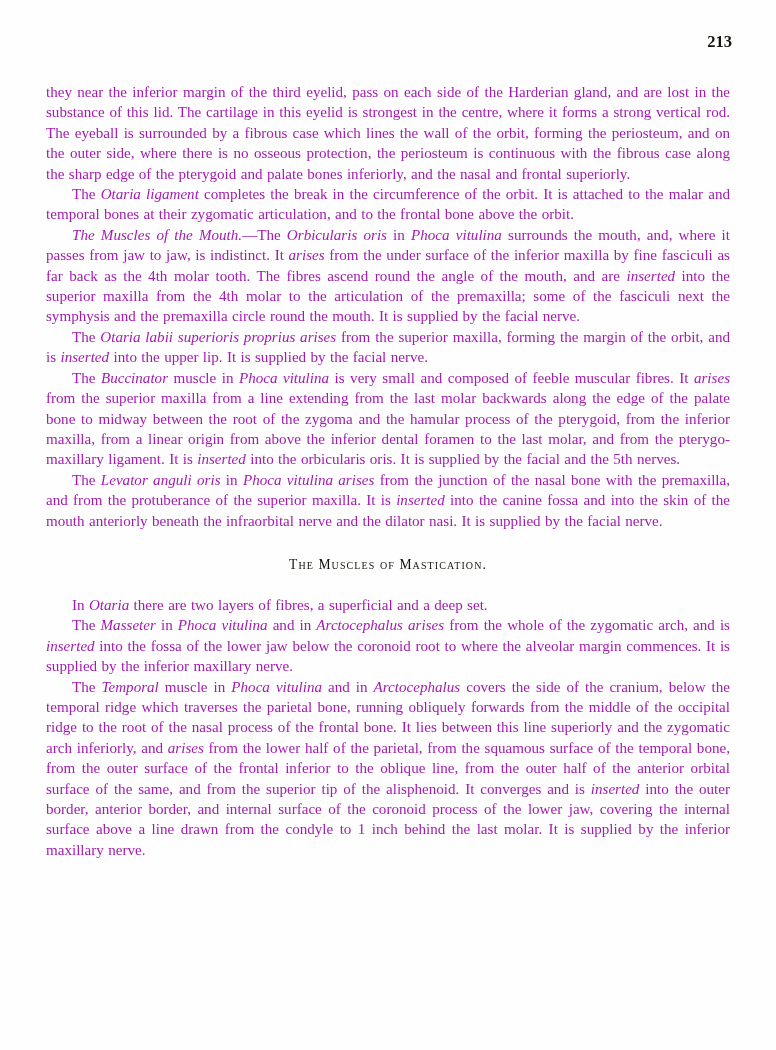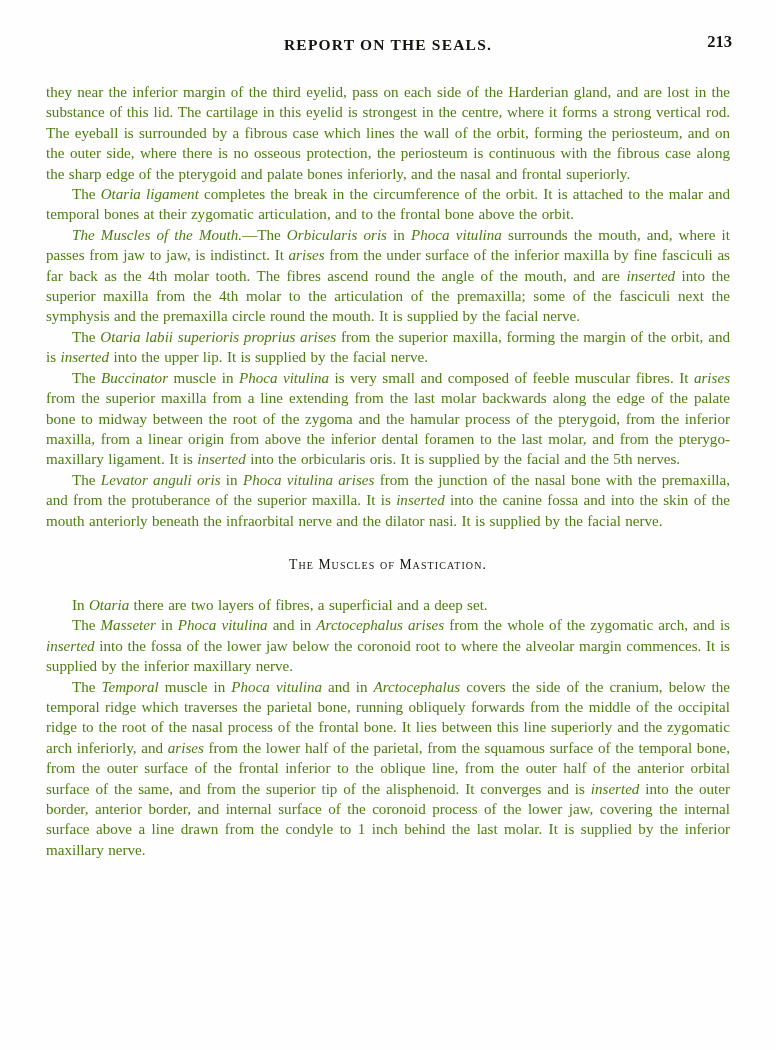--- a/index.html
+++ b/index.html
@@ -53,21 +53,21 @@
     margin: 0 46px;
     padding-top: 26px;
   }
   p.para {
     margin: 0 0 0 0;
     font-size: 15.1px;
     line-height: 20.4px;
     text-align: justify;
     text-justify: inter-word;
     word-spacing: 0.6px;
-    color: #4d7c0f;
+    color: #a21caf;
     text-indent: 0;
   }
   p.indent {
     text-indent: 26px;
   }
   .section-head {
     text-align: center;
     font-size: 13.6px;
     font-variant: small-caps;
     letter-spacing: 1.1px;
@@ -77,21 +77,20 @@
   i, .it {
     font-style: italic;
   }
 </style>
 </head>
 <body>
 
 <div class="page">
 
   <div class="header">
-    <div class="running-head">REPORT ON THE SEALS.</div>
     <div class="page-number">213</div>
   </div>
 
   <div class="body-col">
     <div id="para-group-top">
         <p class="para"><span>they near the inferior margin of the third eyelid, pass on each side of the Harderian gland, and are lost in the substance of this lid. The cartilage in this eyelid is strongest in the centre, where it forms a strong vertical rod. The eyeball is surrounded by a fibrous case which lines the wall of the orbit, forming the periosteum, and on the outer side, where there is no osseous protection, the periosteum is continuous with the fibrous case along the sharp edge of the pterygoid and palate bones inferiorly, and the nasal and frontal superiorly.</span></p>
         <p class="para indent"><span>The </span><i>Otaria ligament</i><span> completes the break in the circumference of the orbit. It is attached to the malar and temporal bones at their zygomatic articulation, and to the frontal bone above the orbit.</span></p>
         <p class="para indent"><i>The Muscles of the Mouth.</i><span>—The </span><i>Orbicularis oris</i><span> in </span><i>Phoca vitulina</i><span> surrounds the mouth, and, where it passes from jaw to jaw, is indistinct. It </span><i>arises</i><span> from the under surface of the inferior maxilla by fine fasciculi as far back as the 4th molar tooth. The fibres ascend round the angle of the mouth, and are </span><i>inserted</i><span> into the superior maxilla from the 4th molar to the articulation of the premaxilla; some of the fasciculi next the symphysis and the premaxilla circle round the mouth. It is supplied by the facial nerve.</span></p>
         <p class="para indent"><span>The </span><i>Otaria labii superioris proprius arises</i><span> from the superior maxilla, forming the margin of the orbit, and is </span><i>inserted</i><span> into the upper lip. It is supplied by the facial nerve.</span></p>
         <p class="para indent"><span>The </span><i>Buccinator</i><span> muscle in </span><i>Phoca vitulina</i><span> is very small and composed of feeble muscular fibres. It </span><i>arises</i><span> from the superior maxilla from a line extending from the last molar backwards along the edge of the palate bone to midway between the root of the zygoma and the hamular process of the pterygoid, from the inferior maxilla, from a linear origin from above the inferior dental foramen to the last molar, and from the pterygo-maxillary ligament. It is </span><i>inserted</i><span> into the orbicularis oris. It is supplied by the facial and the 5th nerves.</span></p>

